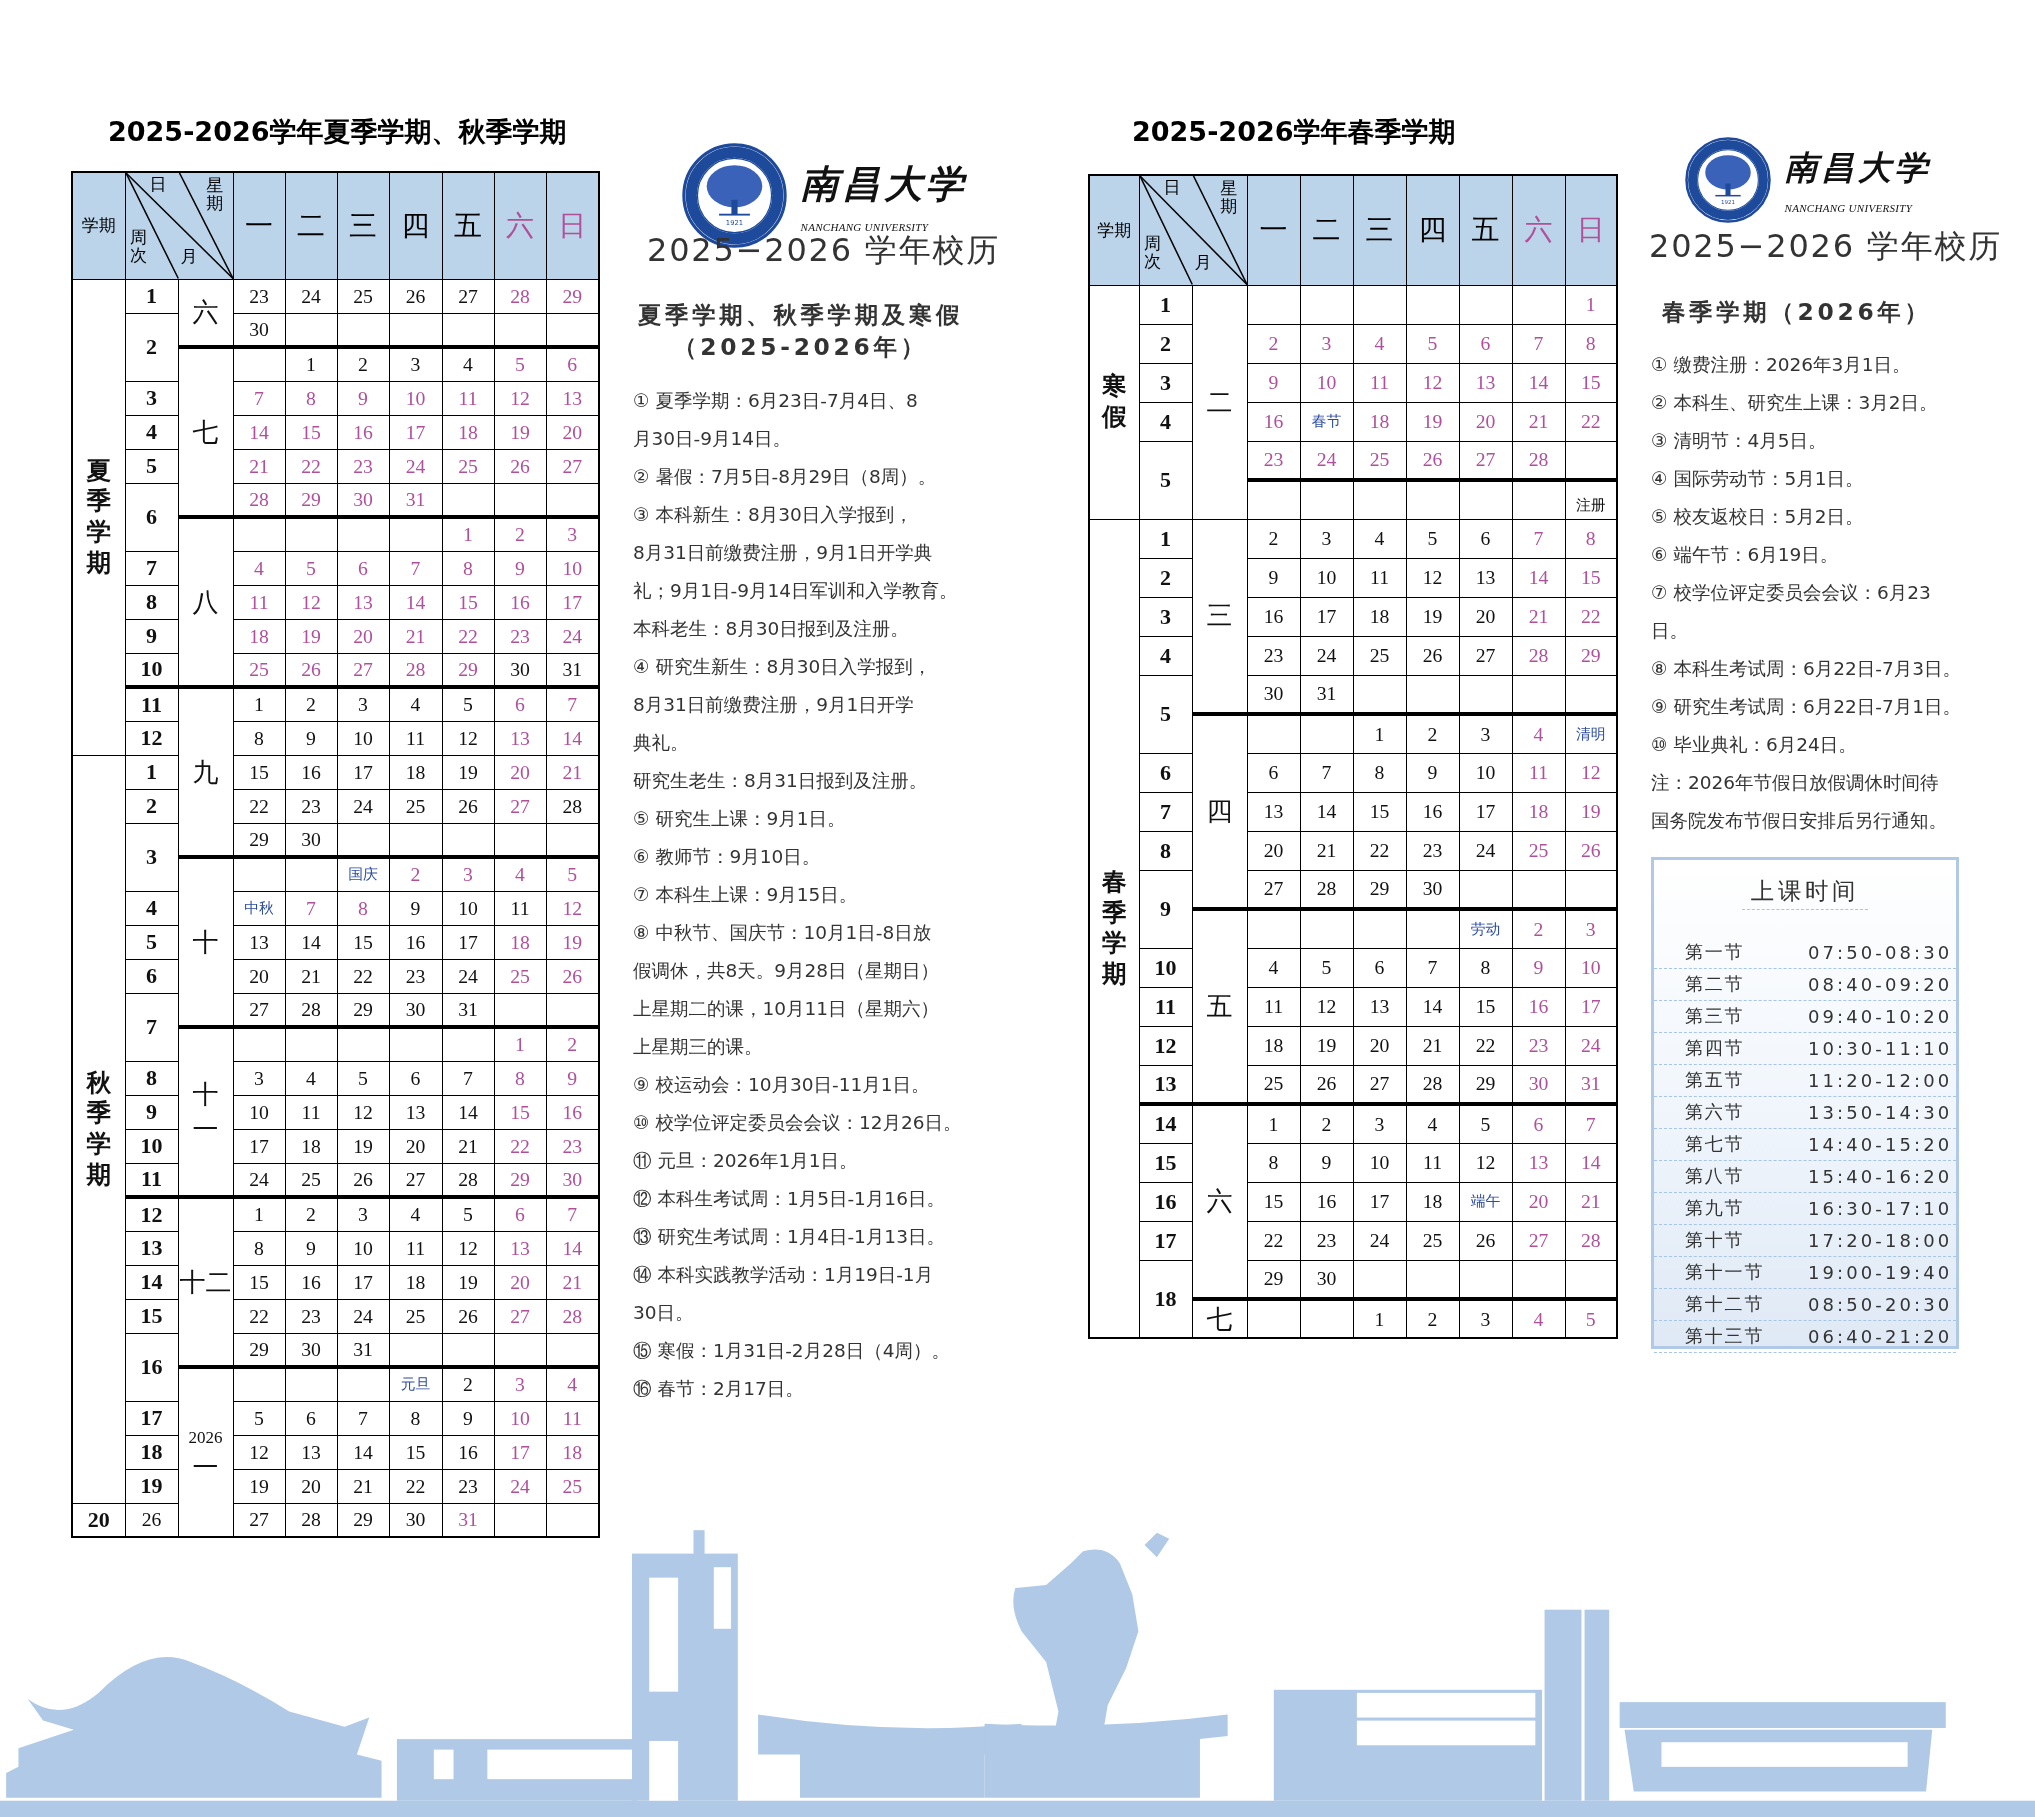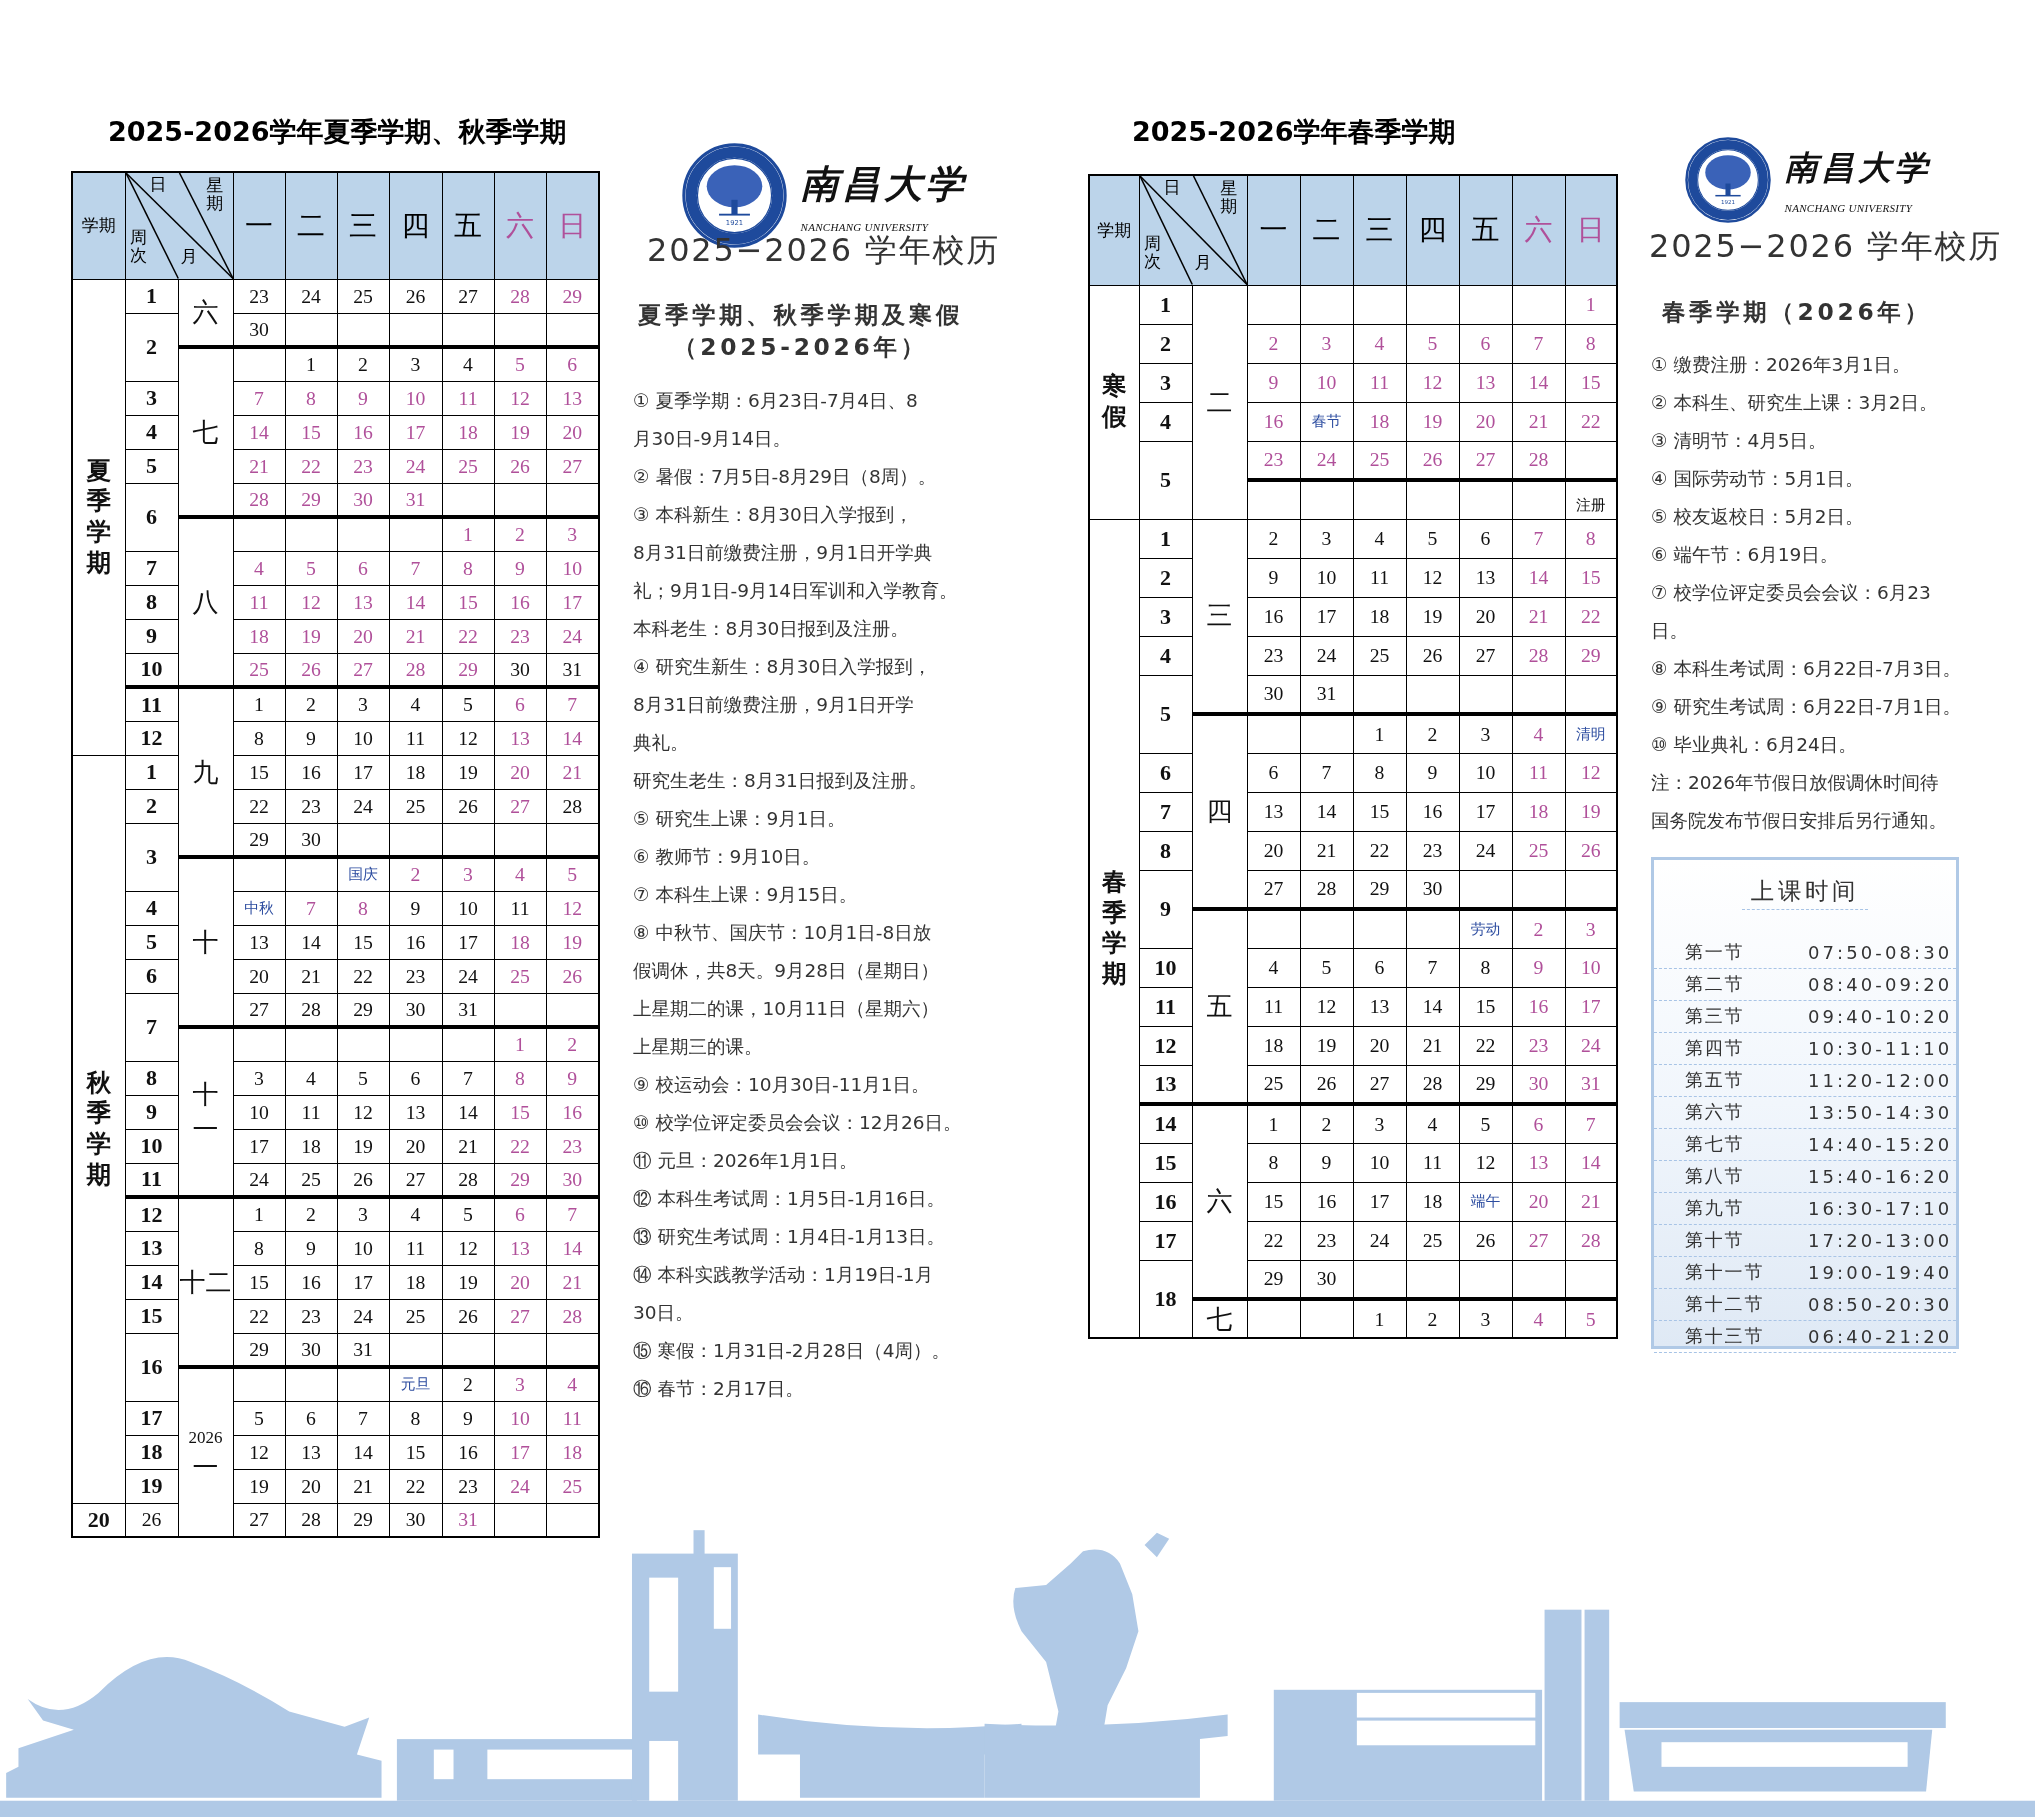--- a/index.html
+++ b/index.html
@@ -910,21 +910,21 @@
       <div class="time-row">
         <span class="lbl">第八节</span>
         <span class="val">15:40-16:20</span>
       </div>
       <div class="time-row">
         <span class="lbl">第九节</span>
         <span class="val">16:30-17:10</span>
       </div>
       <div class="time-row">
         <span class="lbl">第十节</span>
-        <span class="val">17:20-13:00</span>
+        <span class="val">17:20-18:00</span>
       </div>
       <div class="time-row">
         <span class="lbl">第十一节</span>
         <span class="val">19:00-19:40</span>
       </div>
       <div class="time-row">
         <span class="lbl">第十二节</span>
         <span class="val">08:50-20:30</span>
       </div>
       <div class="time-row">

